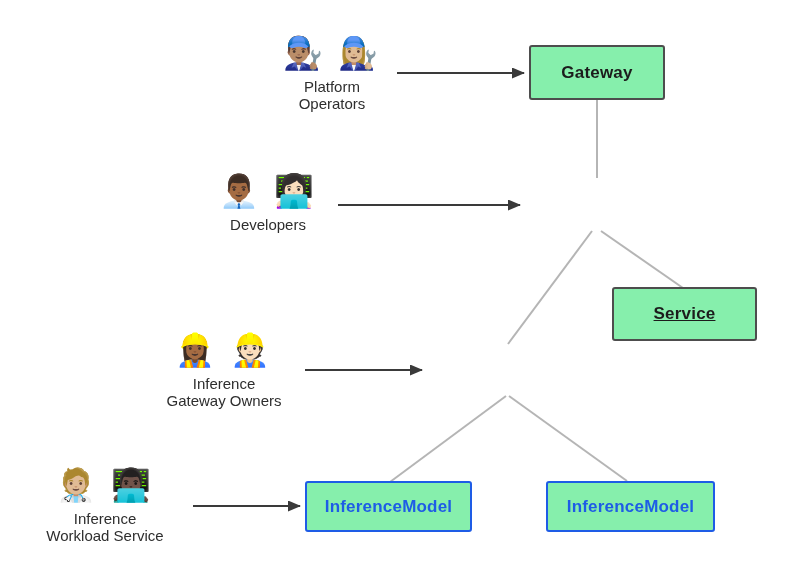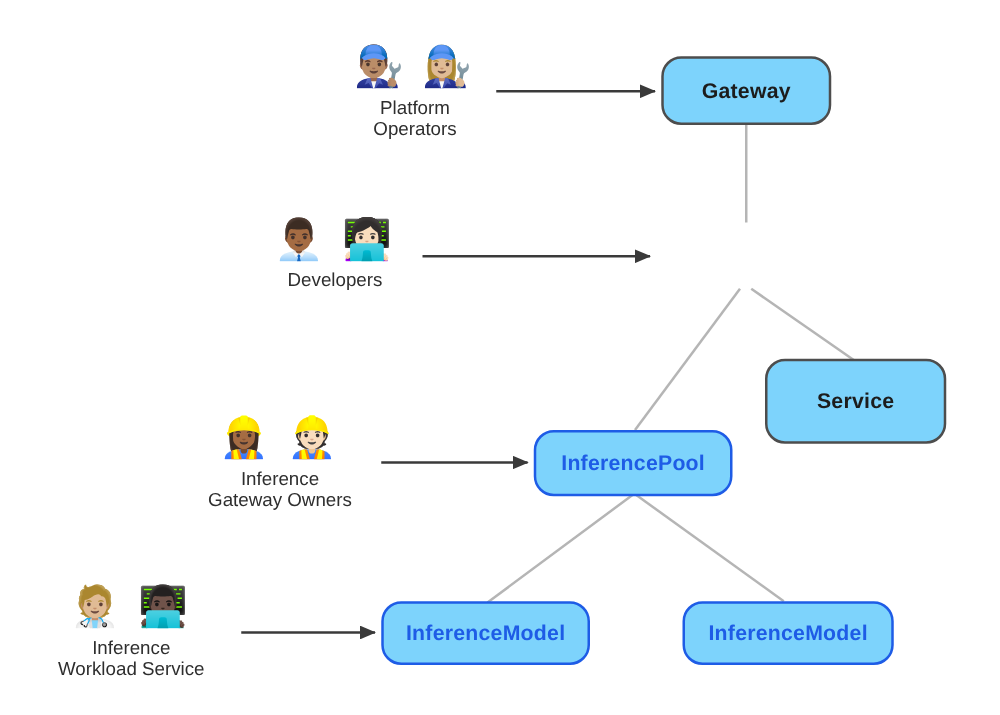--- a/index.html
+++ b/index.html
@@ -29,22 +29,22 @@
   .edges .arrow {
     stroke: var(--arrow, #3a3a3a);
     stroke-width: 2;
     fill: none;
   }
   .edges marker path {
     fill: var(--arrow, #3a3a3a);
   }
   .node {
     position: absolute;
-    background: #7dd3fc;
-    border-radius: 16px;
+    background: #86efac;
+    border-radius: 3px;
     display: flex;
     align-items: center;
     justify-content: center;
     font-weight: 700;
     font-size: 17px;
     letter-spacing: 0.2px;
     box-sizing: border-box;
   }
   .node.core {
     border: 2px solid var(--core-border, #4d4d4d);
@@ -95,25 +95,22 @@
 
     <line class="arrow" x1="397" y1="73" x2="524" y2="73" marker-end="url(#arrowhead)"></line>
     <line class="arrow" x1="338" y1="205" x2="520" y2="205" marker-end="url(#arrowhead)"></line>
     <line class="arrow" x1="305" y1="370" x2="422" y2="370" marker-end="url(#arrowhead)"></line>
     <line class="arrow" x1="193" y1="506" x2="300" y2="506" marker-end="url(#arrowhead)"></line>
   </svg>
 
   <div class="node core" style="left:529px; top:45px;  width:136px; height:55px;">
     <span>Gateway</span>
   </div>
-  <div class="node core" style="left:612px; top:287px; width:145px; height:68px;">
+  <div class="node core" style="left:612px; top:287px; width:145px; height:54px;text-decoration:underline;">
     <span>Service</span>
-  </div>
-  <div class="node extension" style="left:427px; top:344px; width:159px; height:53px;">
-    <span>InferencePool</span>
   </div>
   <div class="node extension" style="left:305px; top:481px; width:167px; height:51px;">
     <span>InferenceModel</span>
   </div>
   <div class="node extension" style="left:546px; top:481px; width:169px; height:51px;">
     <span>InferenceModel</span>
   </div>
 
   <div class="persona" style="left:247px; top:33px;">
     <div class="emojis">👨🏽‍🔧 👩🏼‍🔧</div>

